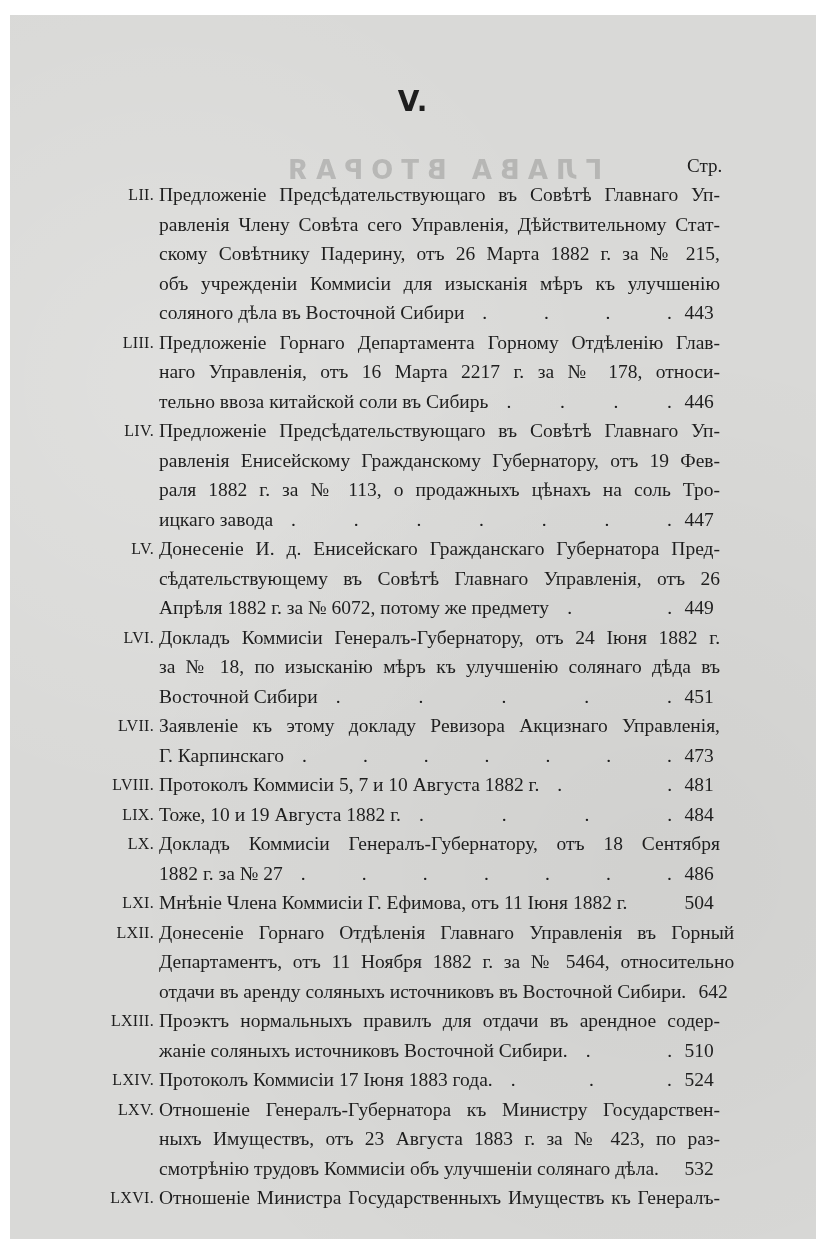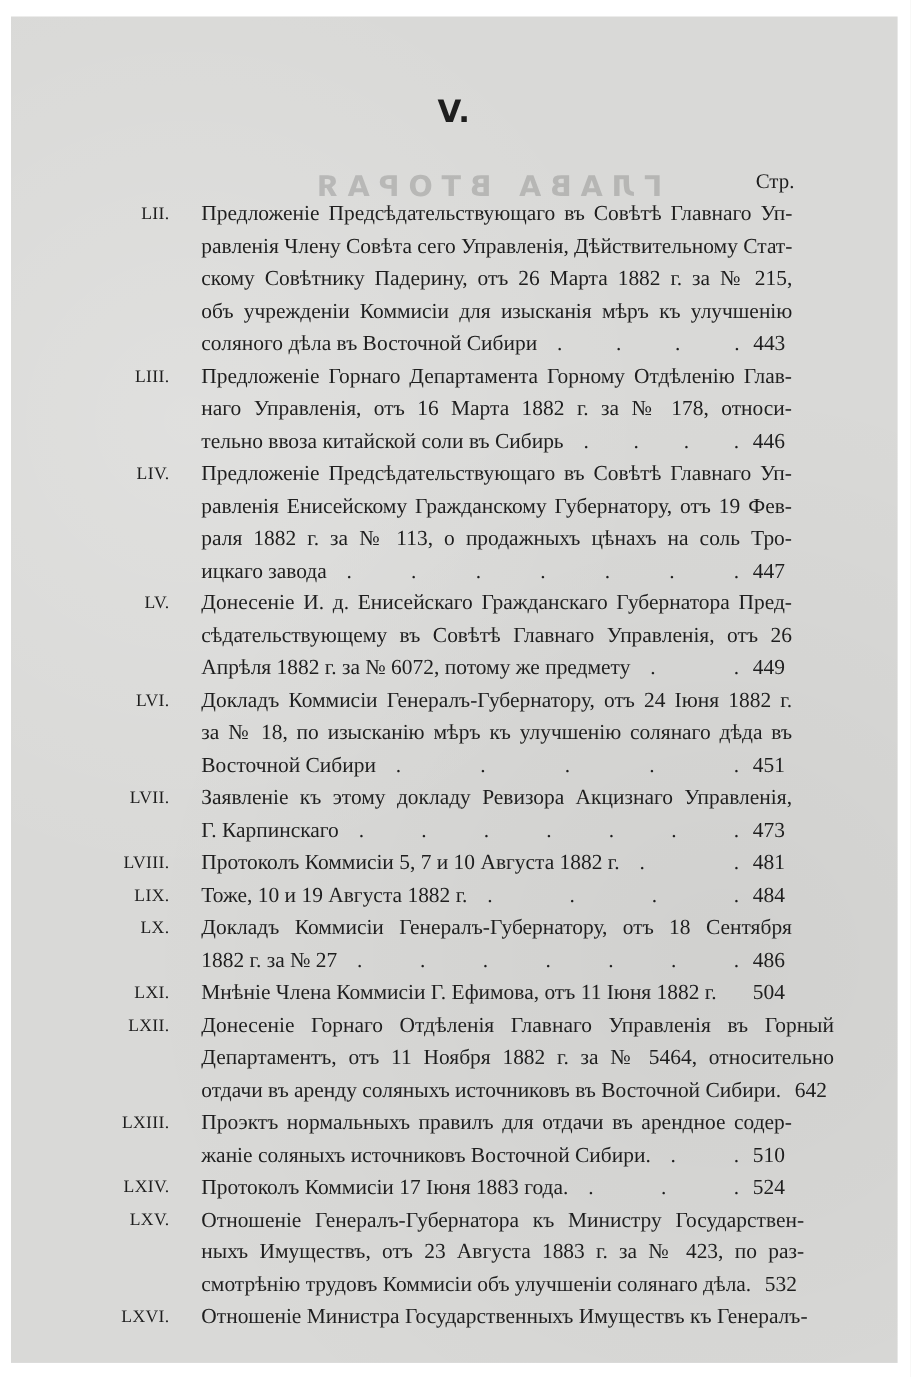--- a/index.html
+++ b/index.html
@@ -33,21 +33,21 @@
   }
   .entry {
     position:relative; display:flex; align-items:flex-start;
     font-size:19.5px; line-height:29.5px; margin-bottom:0;
   }
   .numeral {
     width:50px; text-align:right; padding-right:5px; flex:0 0 50px;
     font-size:16px; letter-spacing:0.3px;
   }
   .body { flex:1; position:relative; padding-right:0; }
-  .line { display:block; white-space:nowrap; text-align:justify; text-align-last:justify;margin-left:24px; }
+  .line { display:block; white-space:nowrap; text-align:justify; text-align-last:justify; }
   .line.last { display:flex; text-align:left; text-align-last:auto; }
   .last .txt { flex:0 0 auto; }
   .last .dots { flex:1; text-align:right; letter-spacing:0; padding-right:6px; overflow:hidden; white-space:nowrap; }
   .last .pg { flex:0 0 42px; text-align:center; }
 </style>
 </head>
 <body>
 
 <div class="page">
   <div class="bleed">ГЛАВА ВТОРАЯ</div>
@@ -70,21 +70,21 @@
               <span>.</span>
             </span>
             <span class="pg">443</span>
           </span>
         </div>
       </div>
       <div class="entry">
         <div class="numeral">LIII.</div>
         <div class="body">
           <span class="line">Предложенiе Горнаго Департамента Горному Отдѣленiю Глав-</span>
-          <span class="line">наго Управленiя, отъ 16 Марта 1882 г. за № 178, относи-</span>
+          <span class="line">наго Управленiя, отъ 16 Марта 2217 г. за № 178, относи-</span>
           <span class="line last">
             <span class="txt">тельно ввоза китайской соли въ Сибирь</span>
             <span class="dots" style="display: flex; justify-content: space-between; padding-left: 18px;">
               <span>.</span>
               <span>.</span>
               <span>.</span>
               <span>.</span>
             </span>
             <span class="pg">446</span>
           </span>

